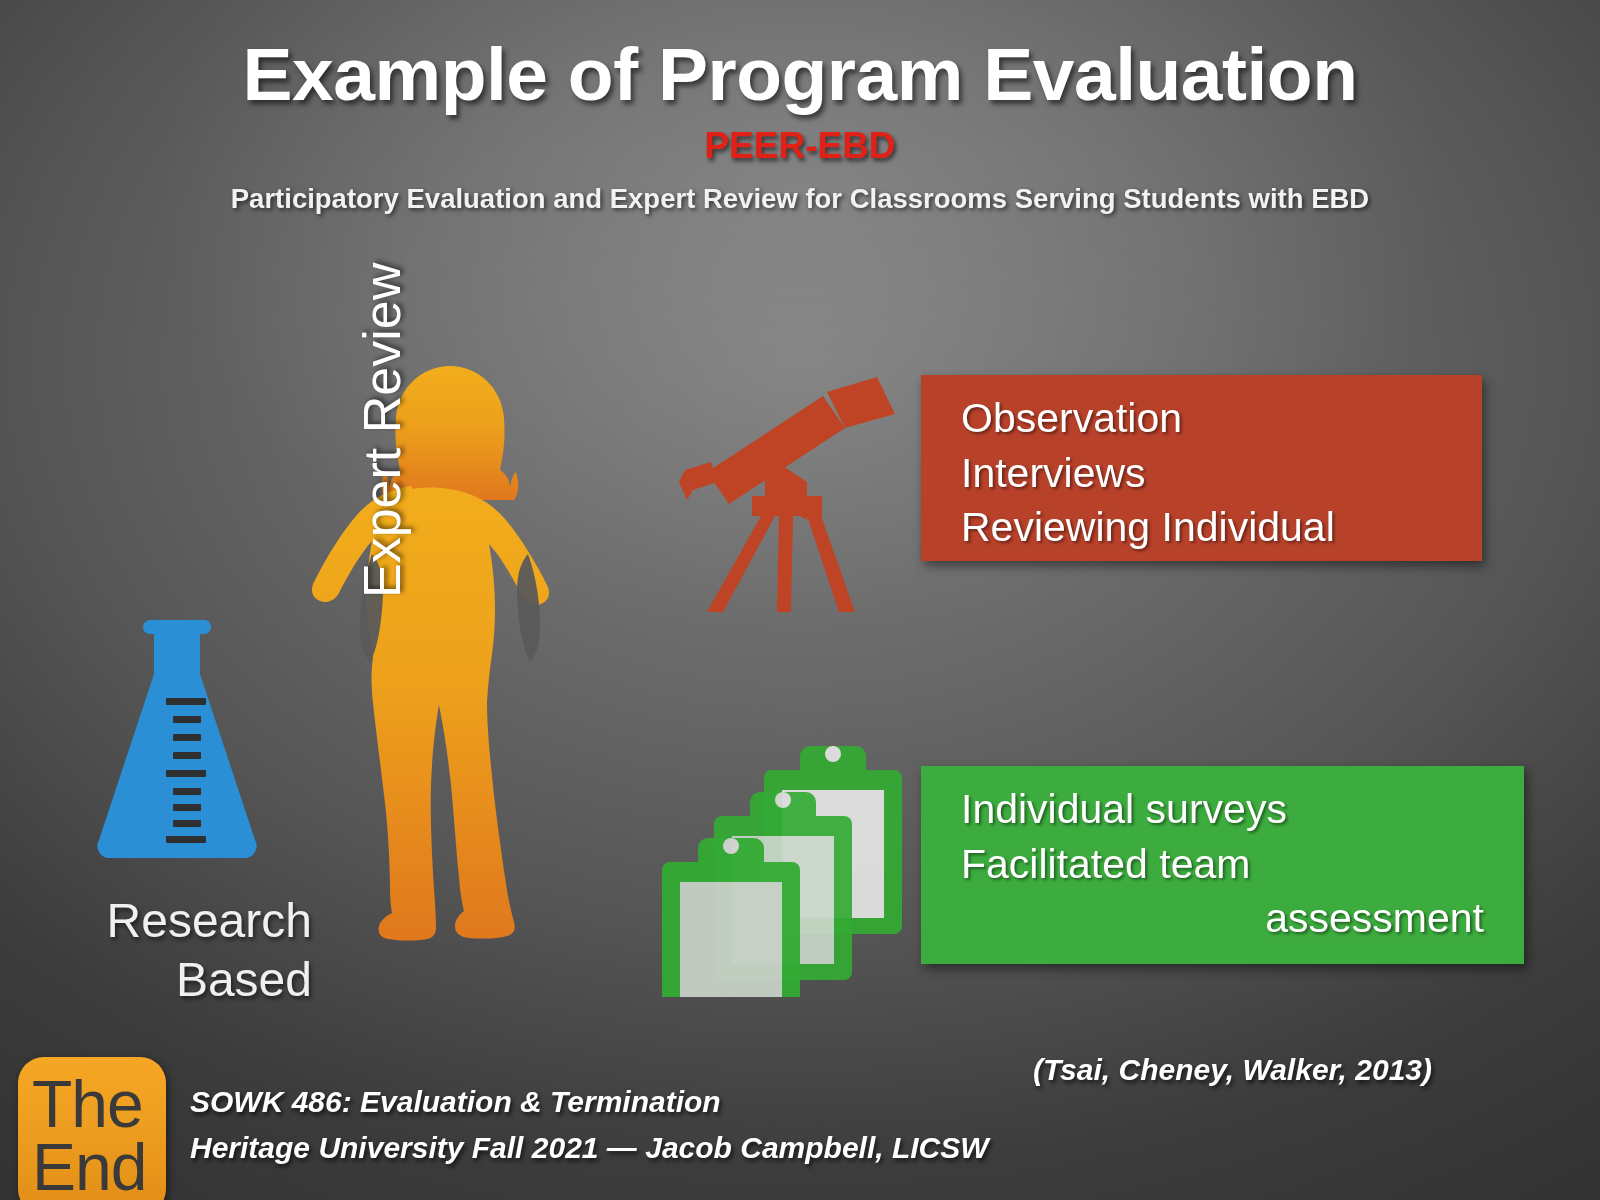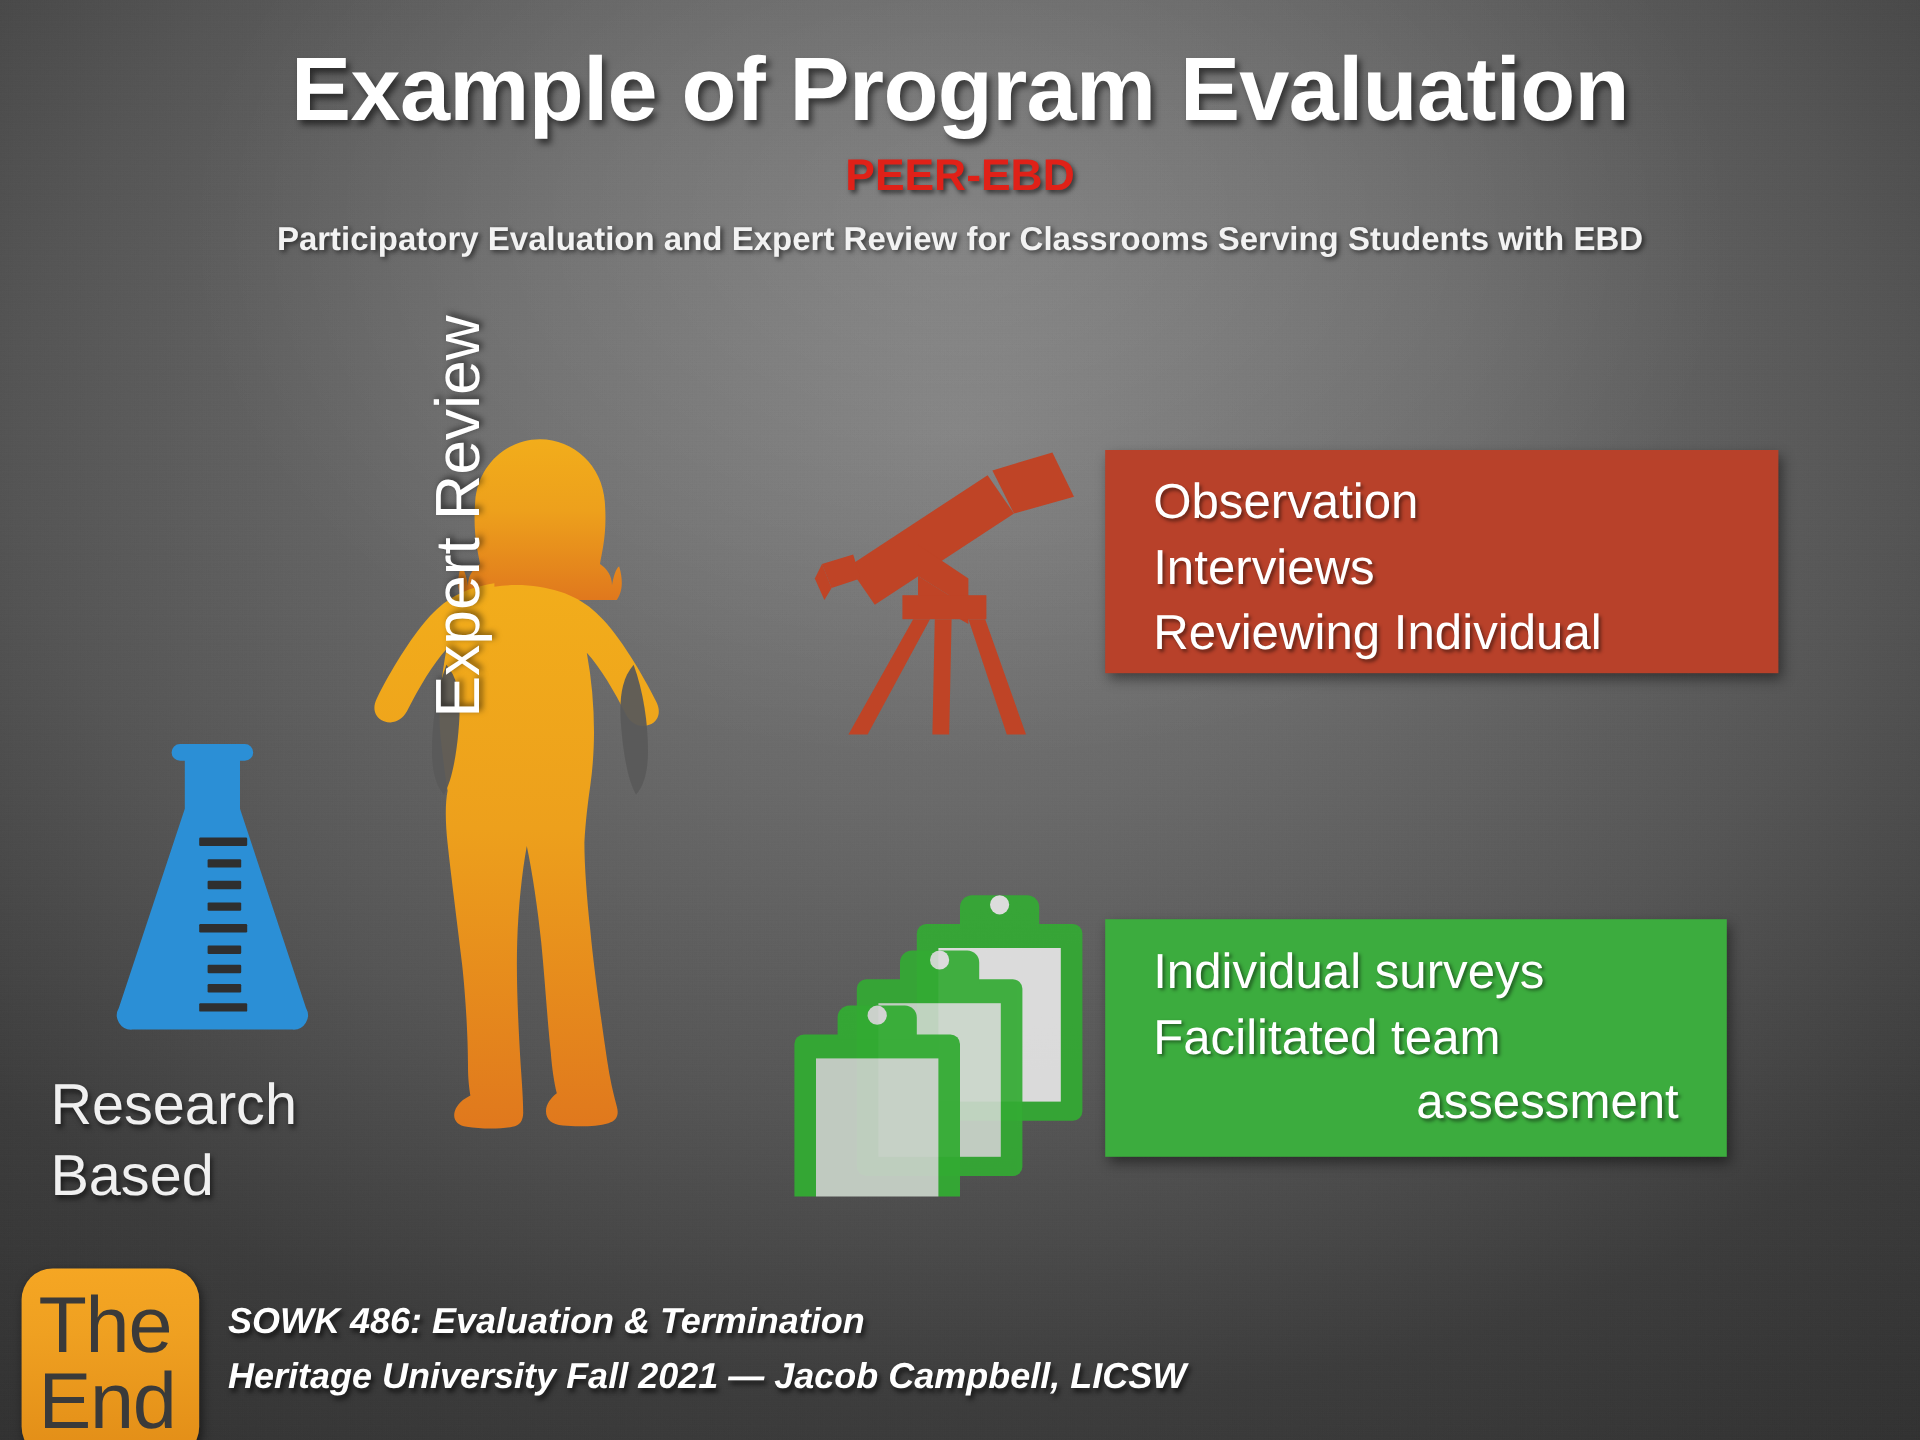--- a/index.html
+++ b/index.html
@@ -81,32 +81,32 @@
     text-shadow: 2px 2px 3px rgba(0,0,0,0.45);
     white-space: nowrap;
   }
   #box-red {
     left: 921px; top: 375px;
     width: 561px; height: 186px;
     background: #b8412a;
   }
   #box-green {
     left: 921px; top: 766px;
-    width: 518px; height: 198px;
+    width: 603px; height: 198px;
     background: #3cac3e;
   }
   #box-green .line.center { text-align: right; padding-right: 40px; }
 
   
   #research-group {
     position: absolute;
     left: 42px; top: 612px;
     width: 270px;
     z-index: 4;
-    text-align: left;
+    text-align: right;
   }
   #flask-wrap { width: 180px; margin: 0 auto; }
   #research-label {
     margin-top: 6px;
     font-size: 48px;
     color: #f0f0f0;
     line-height: 1.22;
     text-shadow: 2px 3px 4px rgba(0,0,0,0.55);
   }
 
@@ -353,14 +353,15 @@
       <div>The</div>
       <div>End</div>
     </div>
   </div>
 
   <div id="footer-lines">
     <div class="footer-line">SOWK 486: Evaluation &amp; Termination</div>
     <div class="footer-line">Heritage University Fall 2021 — Jacob Campbell, LICSW</div>
   </div>
 
+  <div id="citation">(Tsai, Cheney, Walker, 2013)</div>
 
 </div>
 
 </body></html>

